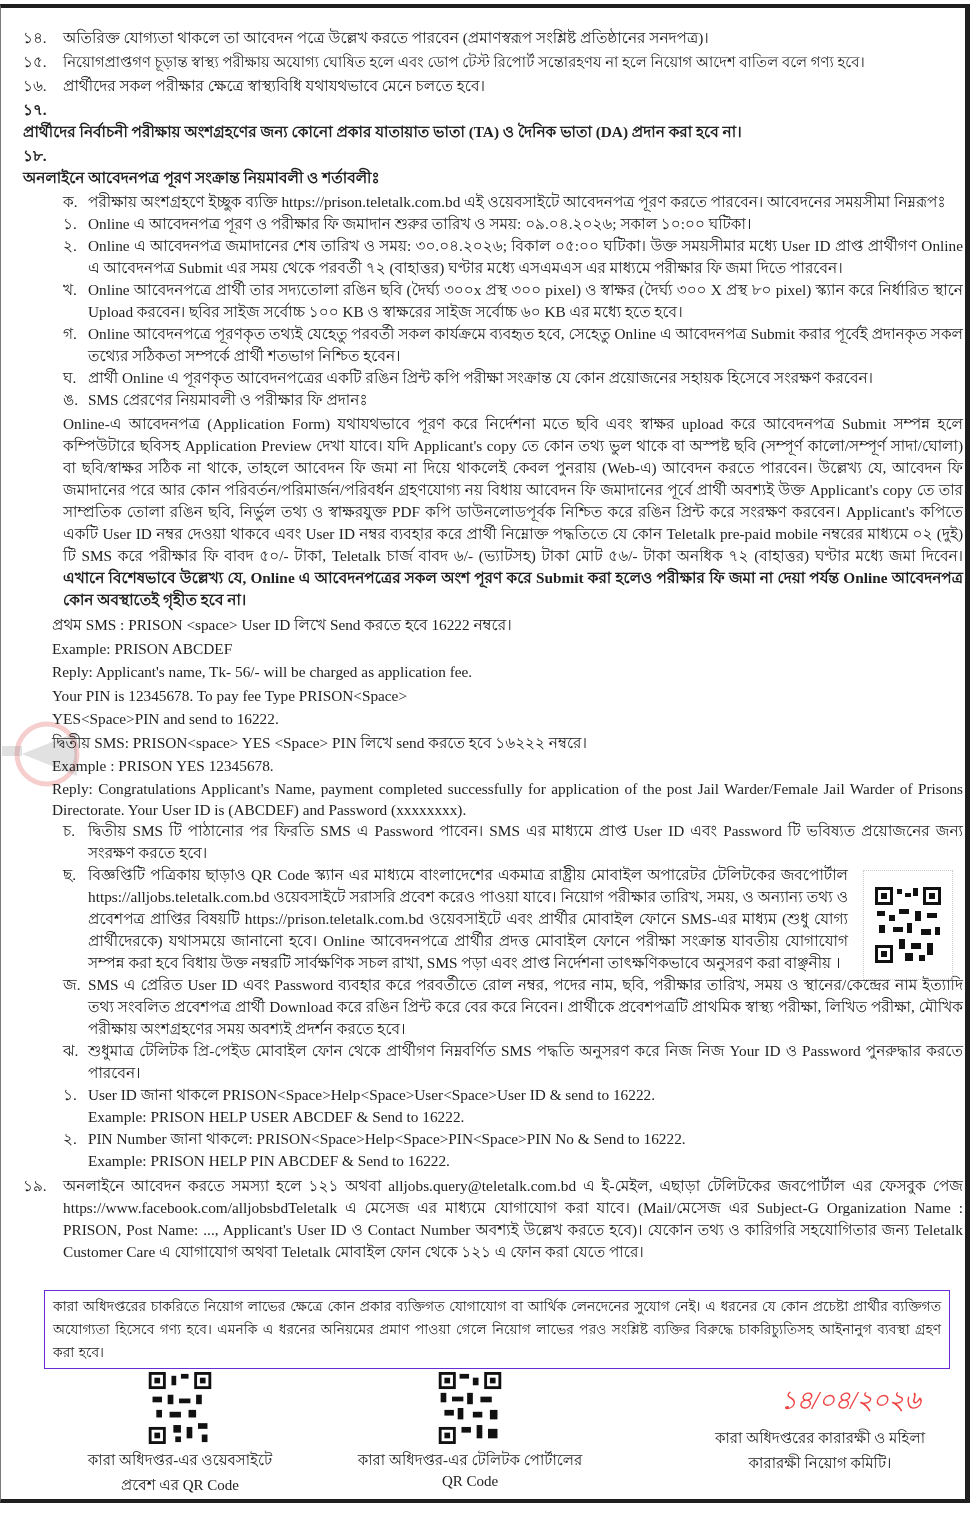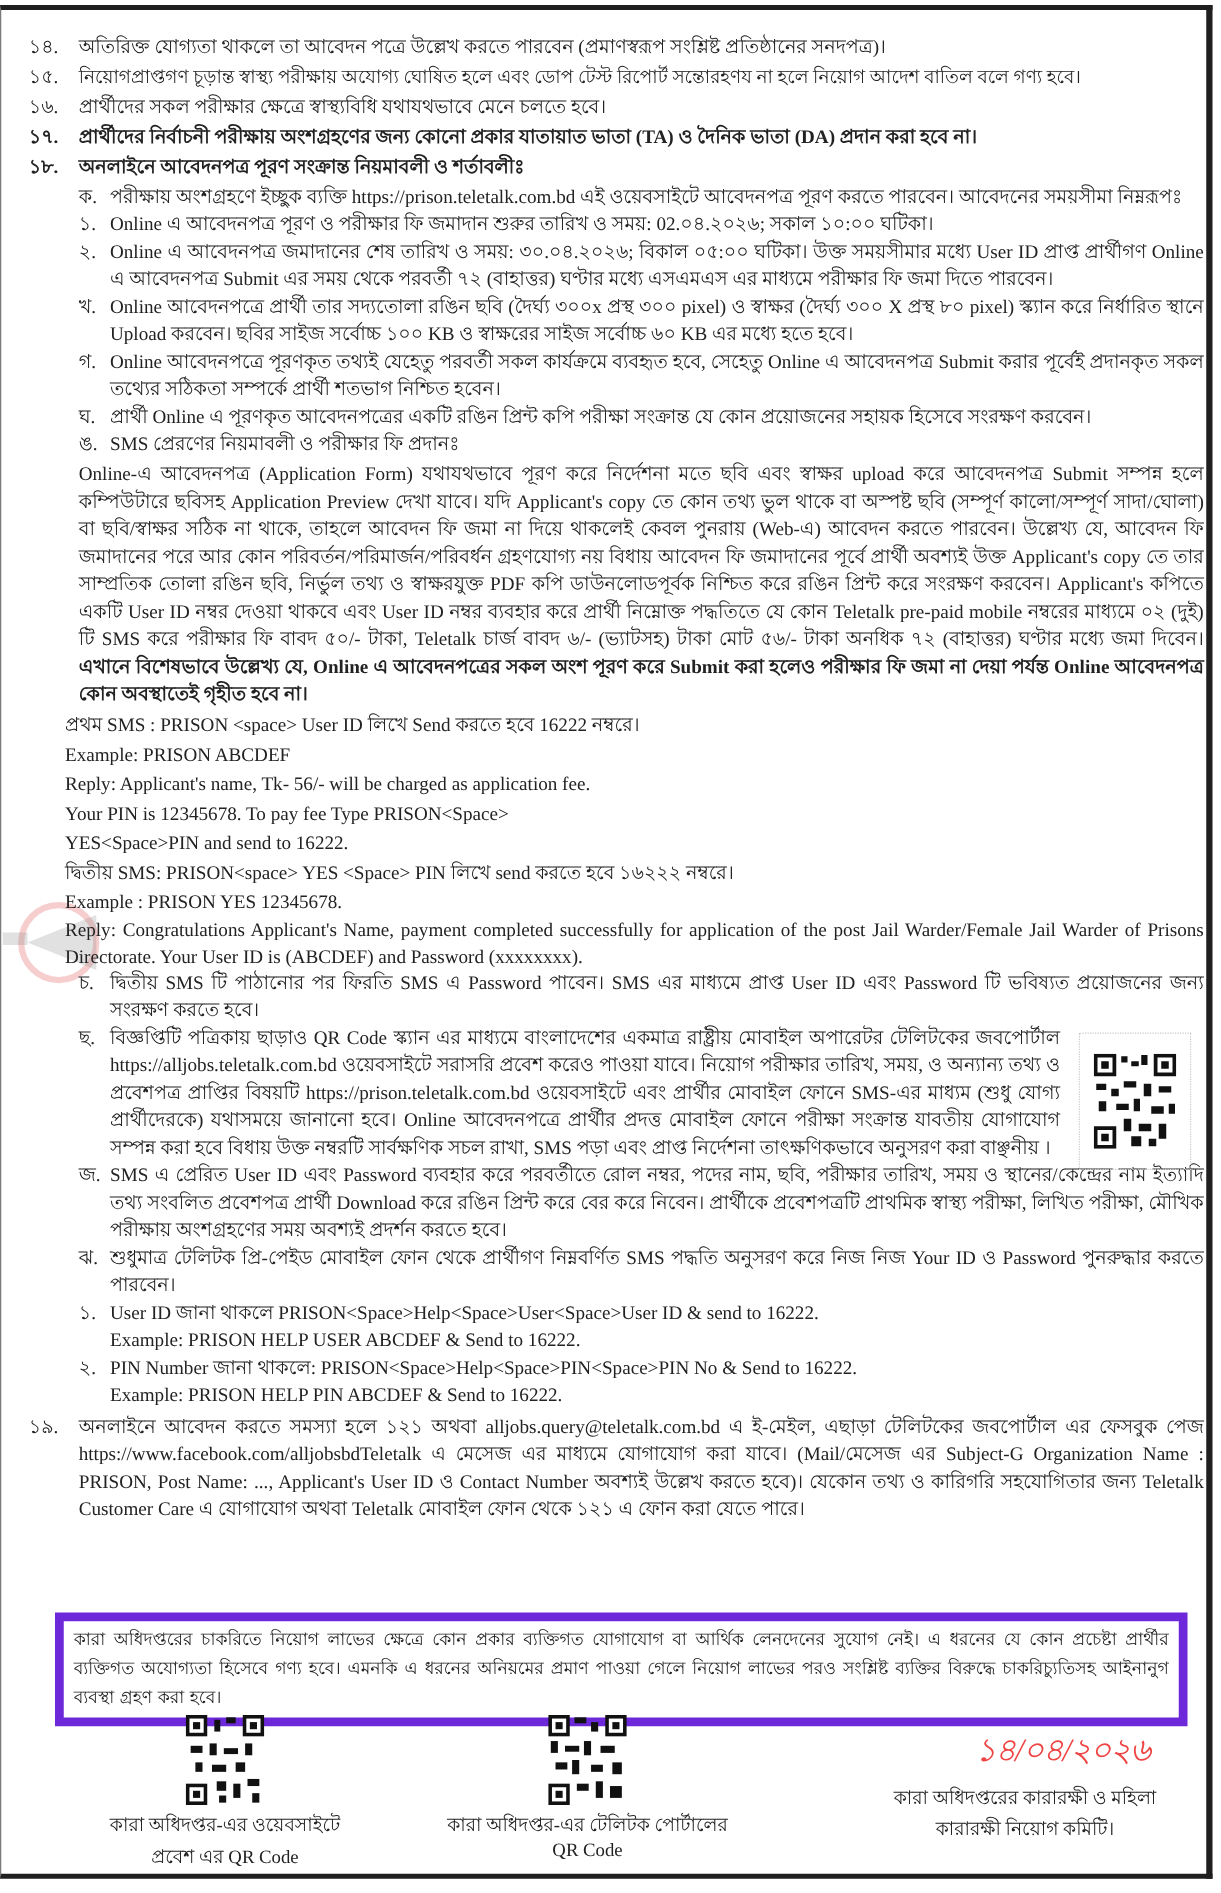--- a/index.html
+++ b/index.html
@@ -8,26 +8,26 @@
   .frame { position:absolute; left:0; top:4px; width:970px; height:1499px;
            border-top:4px solid #1f1f1f; border-right:5px solid #1f1f1f;
            border-bottom:4px solid #1f1f1f; border-left:1px solid #7a7a7a;
            box-sizing:border-box; }
   .content { position:absolute; left:23px; top:27px; width:940px; font-size:15.3px; line-height:22px; }
   .row { display:flex; margin:0 0 2px 0; }
   .num { width:40px; flex:none; }
   .sub { display:flex; margin-left:40px; }
   .sub .num { width:25px; }
   .txt { flex:1; text-align:justify; }
-  .bold { font-weight:bold; }
+  .bold { font-weight:bold;flex-direction:column; }
   .para { margin-left:40px; text-align:justify; margin-top:2px; margin-bottom:2px; }
   .line { margin-left:29px; line-height:23.5px; }
   .ex { margin-left:65px; }
   .qr-inline { position:absolute; right:10px; width:88px; height:108px; border:1px dotted #ccc; display:flex; align-items:center; justify-content:center; }
-  .notice { position:absolute; left:44px; top:1290px; width:906px; border:7px solid #6d28d9; padding:4px 8px;
+  .notice { position:absolute; left:44px; top:1290px; width:906px; border:1px solid #6d28d9; padding:4px 8px;
             font-family:"DejaVu Sans",sans-serif; font-size:13.8px; line-height:23px; box-sizing:border-box; text-align:justify; }
   .footer { position:absolute; top:1372px; left:0; width:970px; height:120px; font-size:15px; }
   .fcol { position:absolute; text-align:center; }
   .sig { font-family:Liberation Serif, serif; font-style:italic; font-size:26px; color:#ef4444; letter-spacing:-1px; }
   .watermark { position:absolute; left:2px; top:712px; width:90px; height:85px; pointer-events:none; }
 </style>
 </head>
 <body>
 
 <div class="frame"></div>
@@ -59,21 +59,21 @@
       <span class="num">১৮.</span>
       <span class="txt">অনলাইনে আবেদনপত্র পূরণ সংক্রান্ত নিয়মাবলী ও শর্তাবলীঃ</span>
     </div>
 
   <div class="sub">
       <span class="num">ক.</span>
       <span class="txt">পরীক্ষায় অংশগ্রহণে ইচ্ছুক ব্যক্তি https://prison.teletalk.com.bd এই ওয়েবসাইটে আবেদনপত্র পূরণ করতে পারবেন। আবেদনের সময়সীমা নিম্নরূপঃ</span>
     </div>
   <div class="sub">
       <span class="num">১.</span>
-      <span class="txt">Online এ আবেদনপত্র পূরণ ও পরীক্ষার ফি জমাদান শুরুর তারিখ ও সময়: 02.০৪.২০২৬; সকাল ১০:০০ ঘটিকা।</span>
+      <span class="txt">Online এ আবেদনপত্র পূরণ ও পরীক্ষার ফি জমাদান শুরুর তারিখ ও সময়: ০৯.০৪.২০২৬; সকাল ১০:০০ ঘটিকা।</span>
     </div>
   <div class="sub">
       <span class="num">২.</span>
       <span class="txt">Online এ আবেদনপত্র জমাদানের শেষ তারিখ ও সময়: ৩০.০৪.২০২৬; বিকাল ০৫:০০ ঘটিকা। উক্ত সময়সীমার মধ্যে User ID প্রাপ্ত প্রার্থীগণ Online এ আবেদনপত্র Submit এর সময় থেকে পরবর্তী ৭২ (বাহাত্তর) ঘণ্টার মধ্যে এসএমএস এর মাধ্যমে পরীক্ষার ফি জমা দিতে পারবেন।</span>
     </div>
   <div class="sub">
       <span class="num">খ.</span>
       <span class="txt">Online আবেদনপত্রে প্রার্থী তার সদ্যতোলা রঙিন ছবি (দৈর্ঘ্য ৩০০x প্রস্থ ৩০০ pixel) ও স্বাক্ষর (দৈর্ঘ্য ৩০০ X প্রস্থ ৮০ pixel) স্ক্যান করে নির্ধারিত স্থানে Upload করবেন। ছবির সাইজ সর্বোচ্চ ১০০ KB ও স্বাক্ষরের সাইজ সর্বোচ্চ ৬০ KB এর মধ্যে হতে হবে।</span>
     </div>
   <div class="sub">

